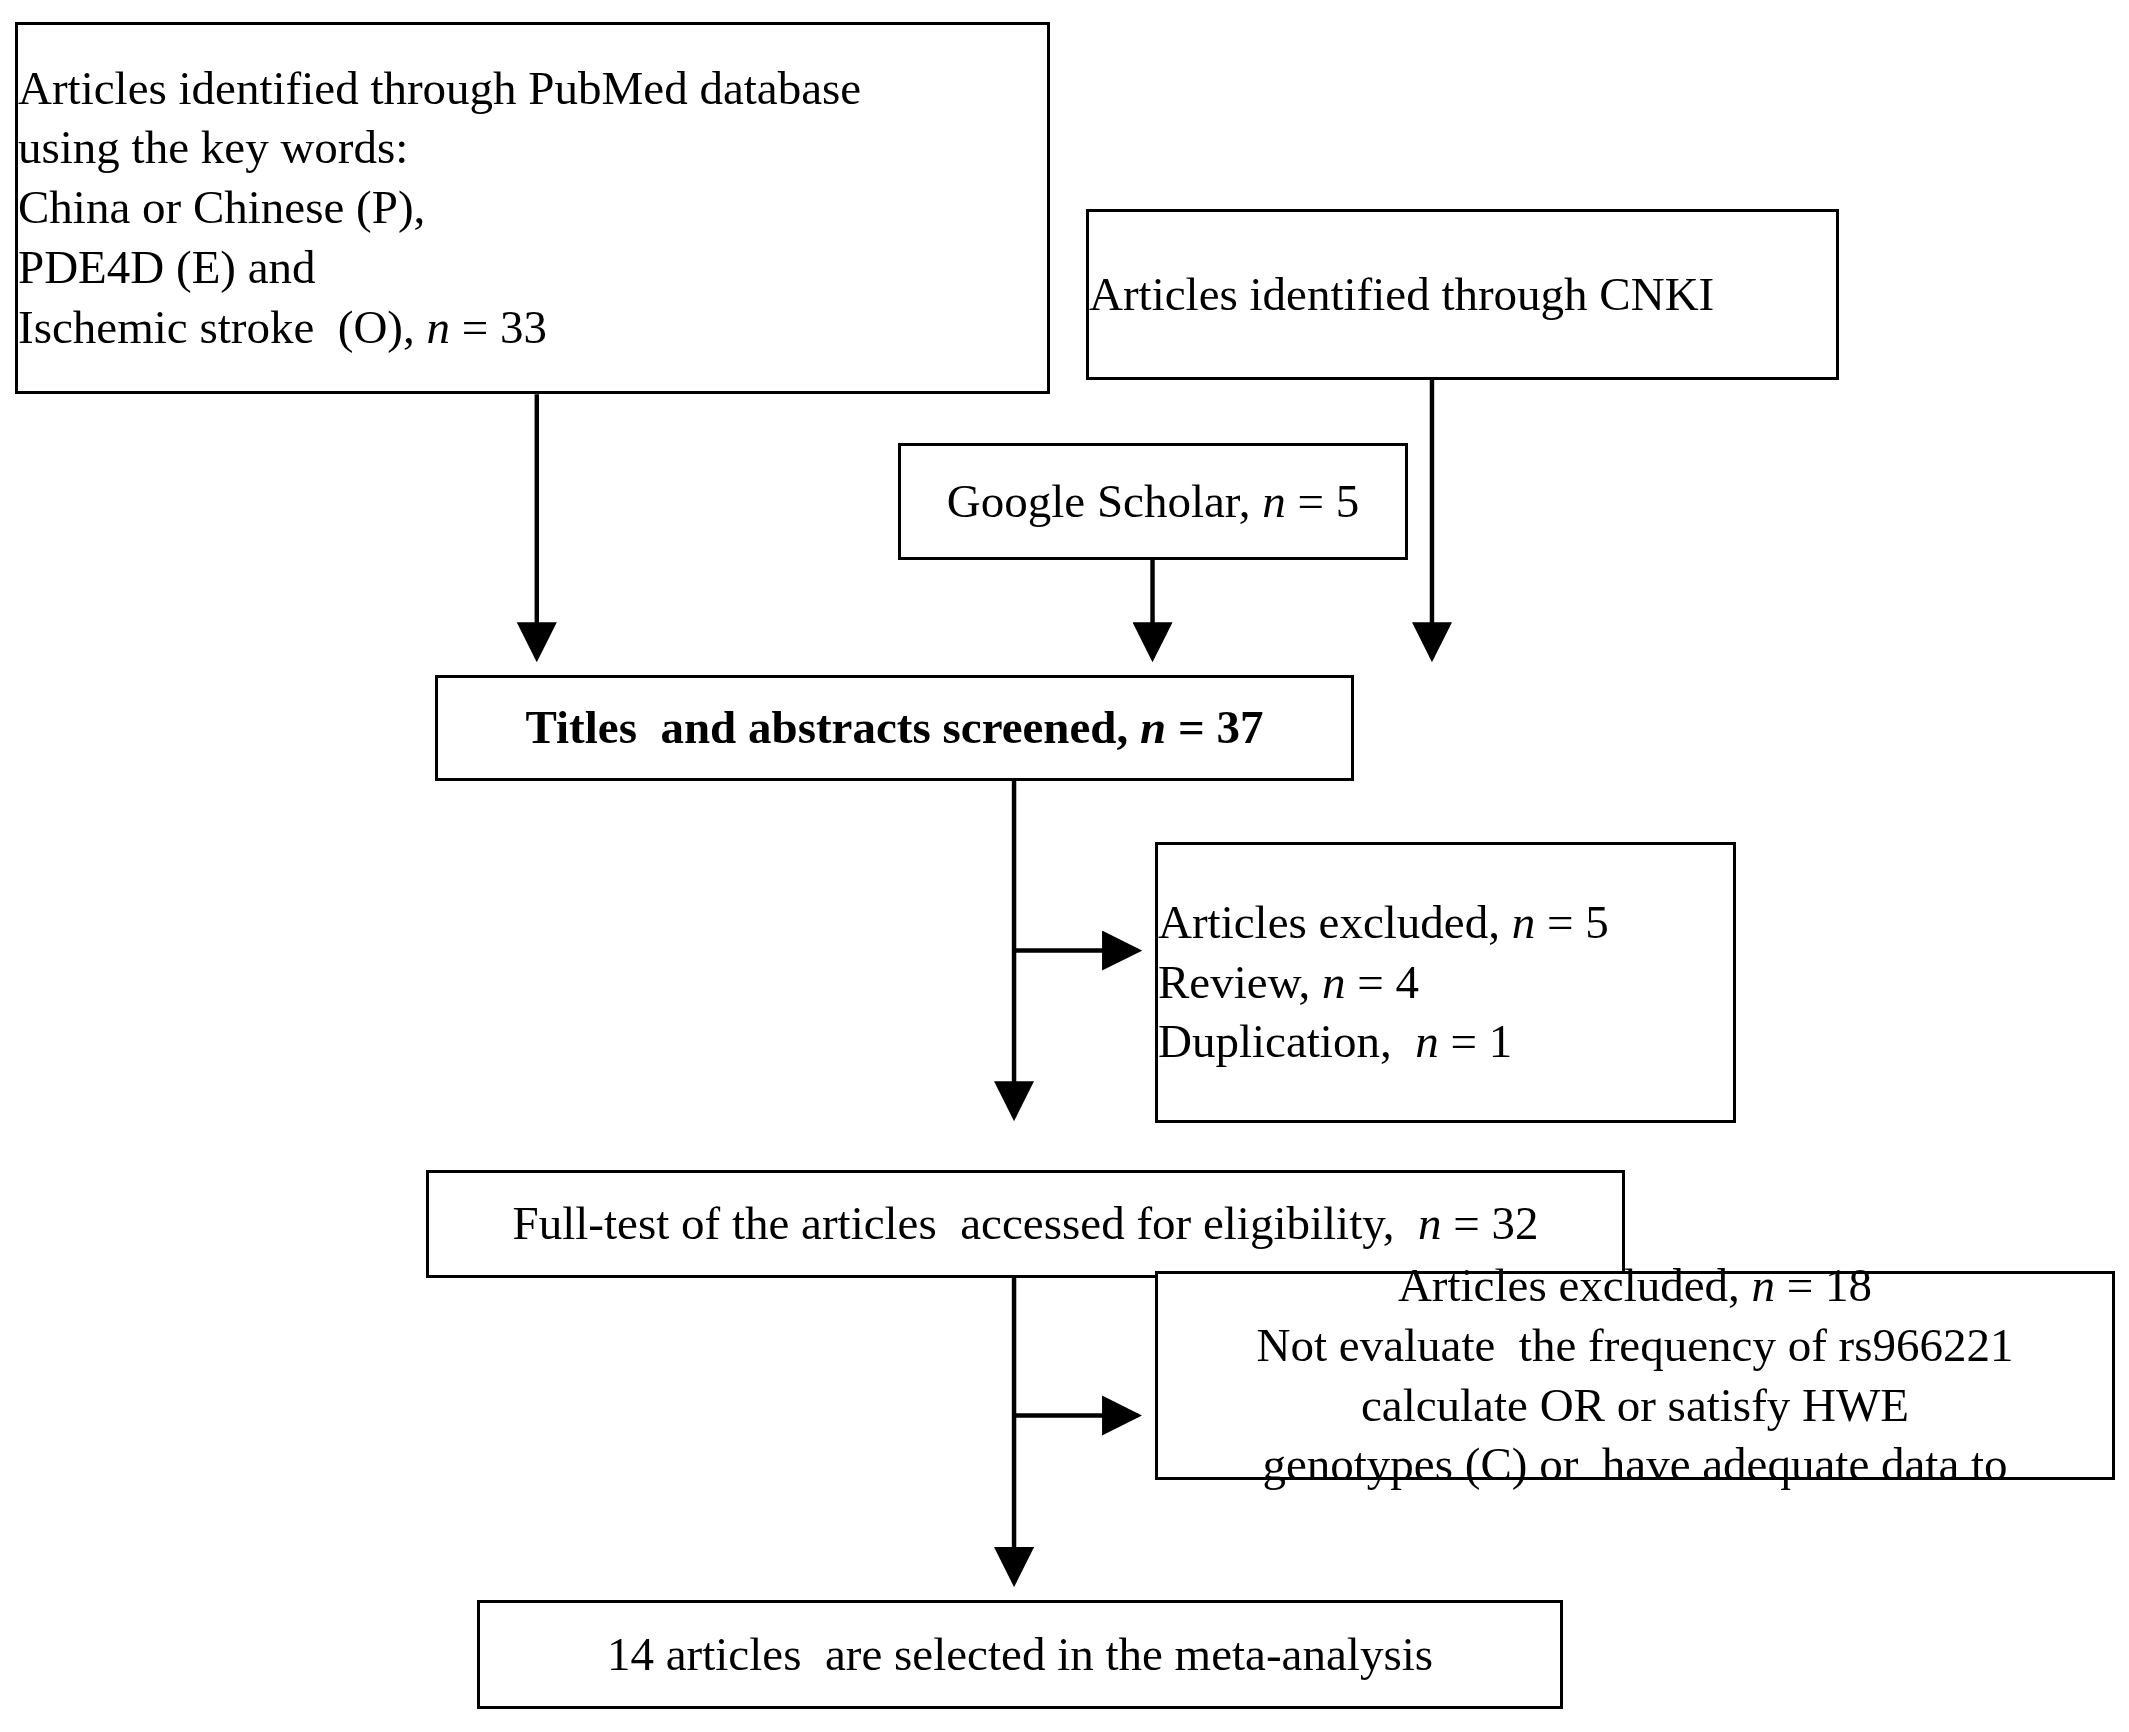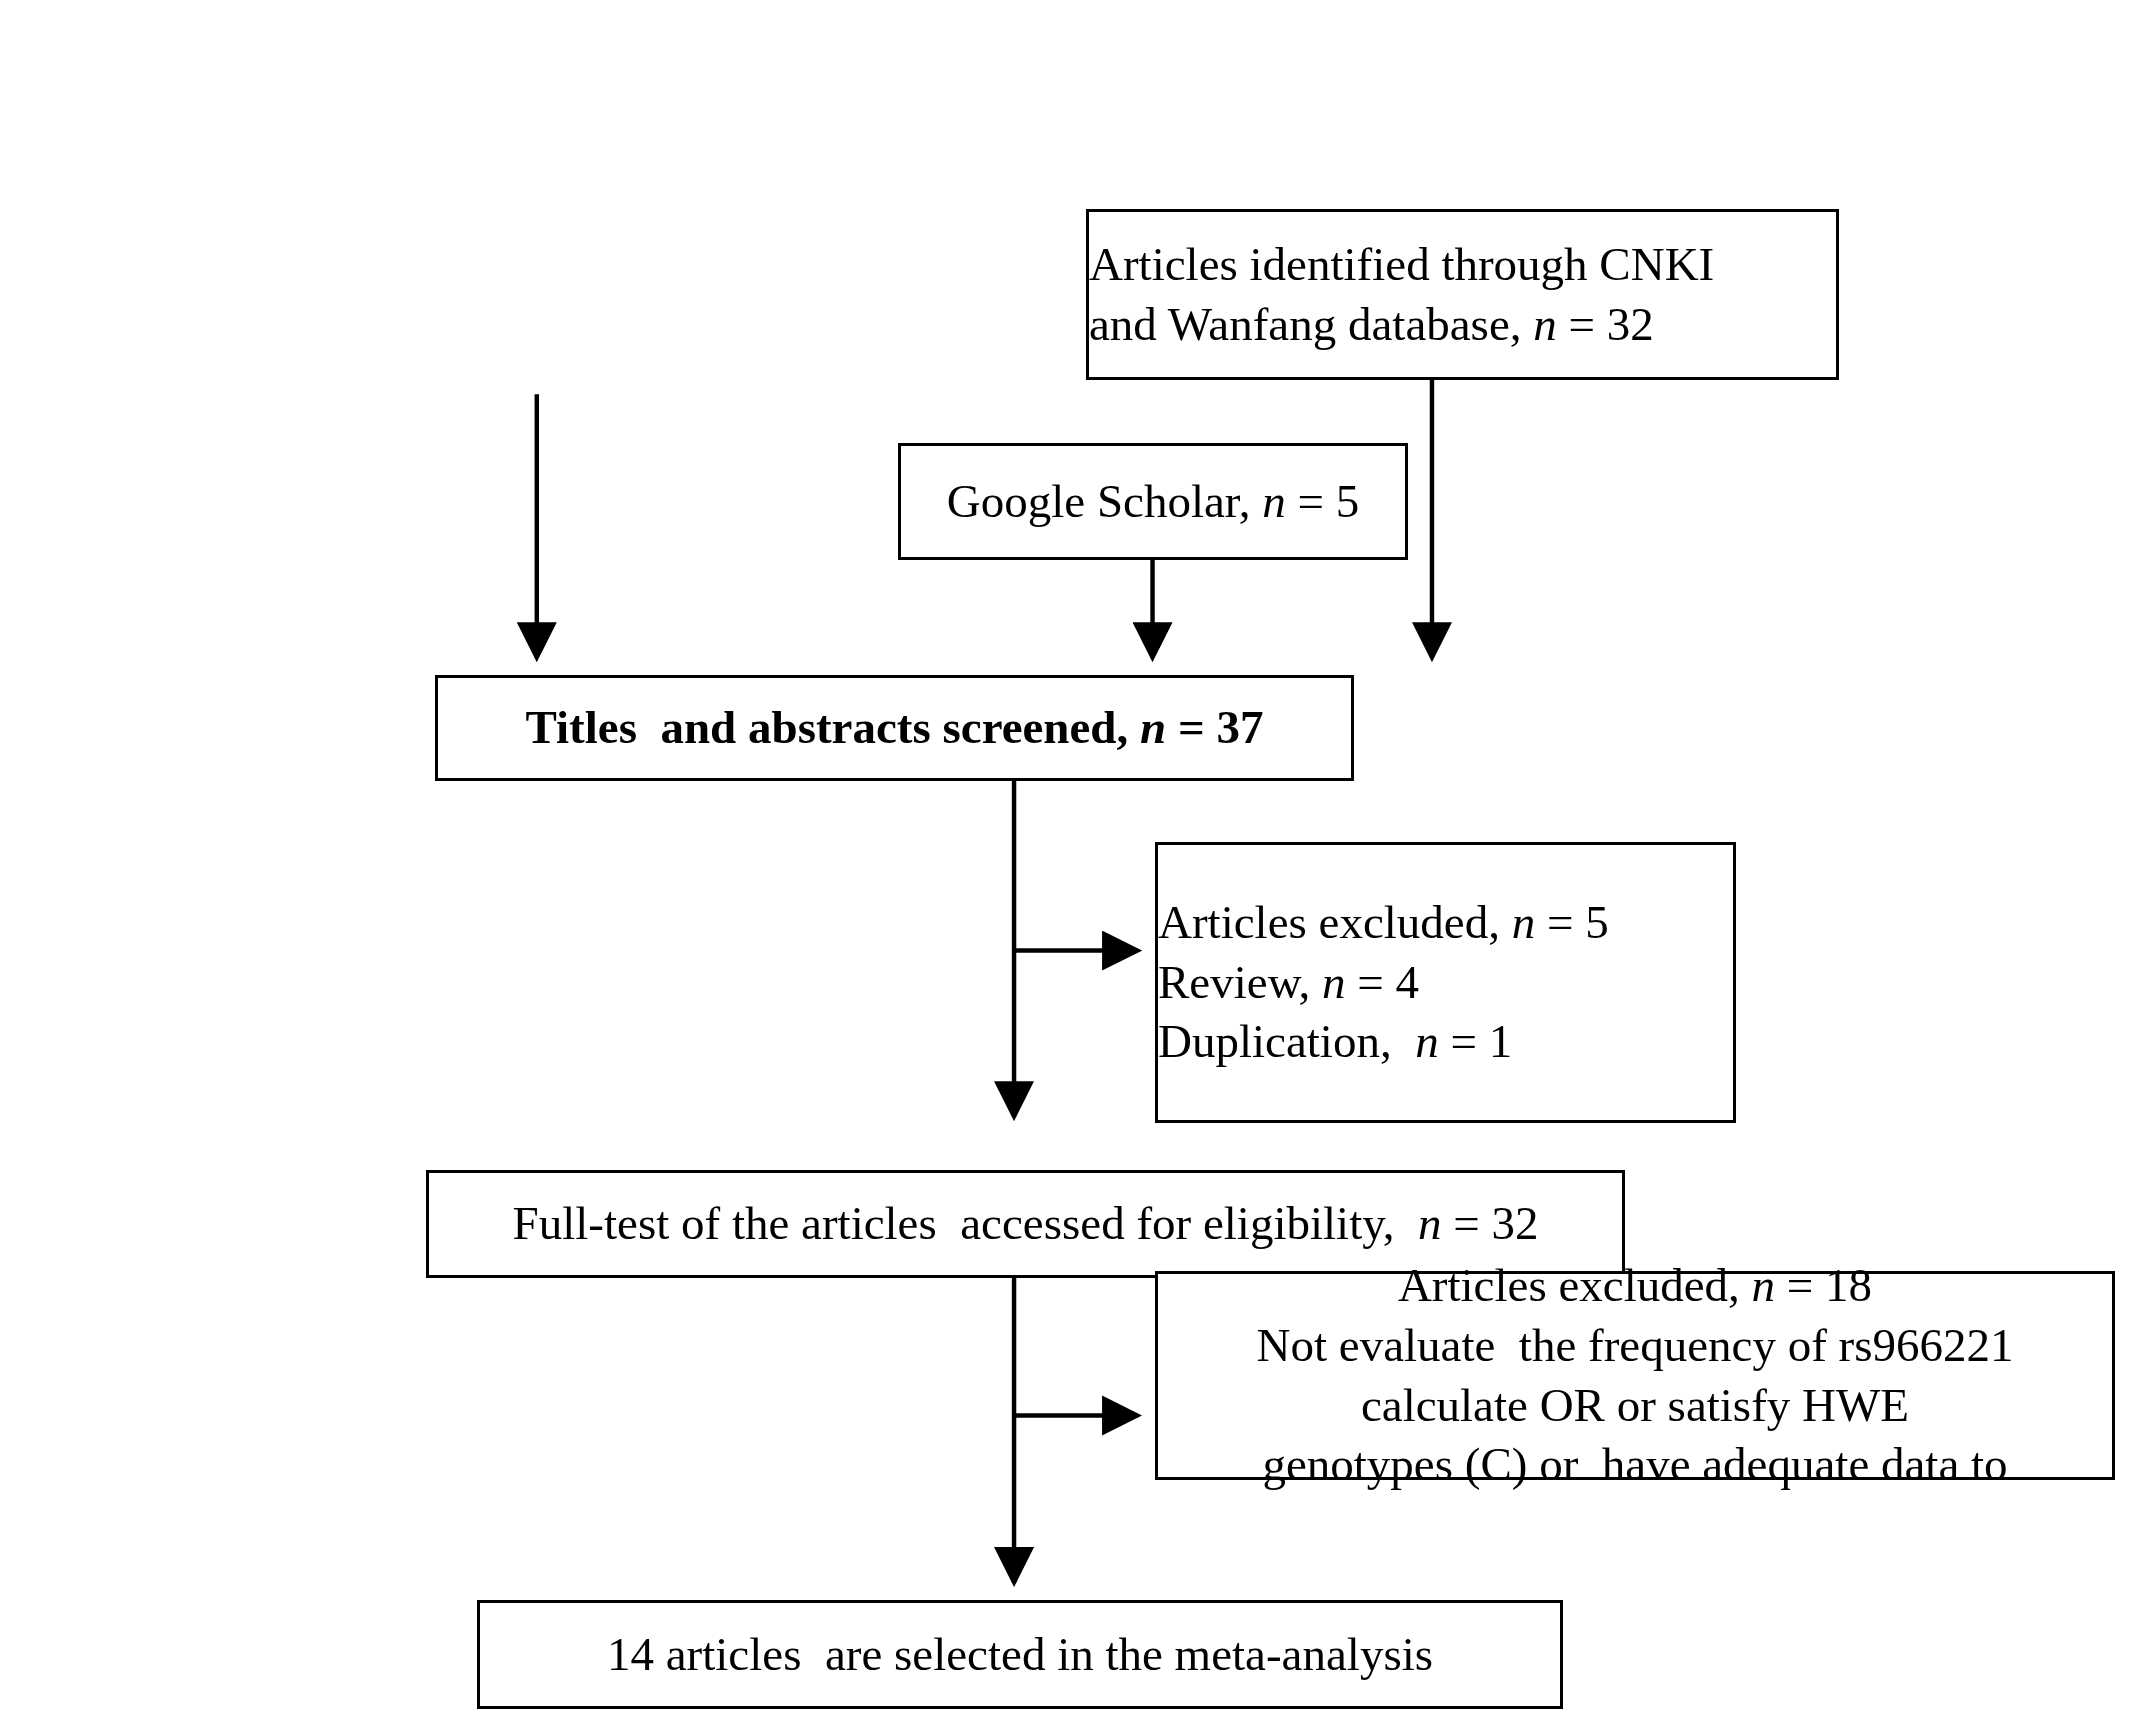--- a/index.html
+++ b/index.html
@@ -89,25 +89,33 @@
     </g>
 
     <g>
       <path d="M2050,2510 L2050,3200" stroke="#000000" stroke-width="9" fill="none" marker-end="url(#arrowhead)"></path>
     </g>
     <g>
       <path d="M2050,2862 L2300,2862" stroke="#000000" stroke-width="9" fill="none" marker-end="url(#arrowhead)"></path>
     </g>
   </svg>
 
+  <div class="node leftal" style="left:15px; top:22px; width:1035px; height:372px;">
+    <div class="inner pad-l">
+      <div class="line">Articles identified through PubMed database</div>
+      <div class="line">using the key words:</div>
+      <div class="line">China or Chinese (P),</div>
+      <div class="line">PDE4D (E) and</div>
+      <div class="line">Ischemic stroke&nbsp; (O), <span class="ital">n</span> = 33</div>
+    </div>
+  </div>
 
   <div class="node leftal" style="left:1086px; top:209px; width:753px; height:171px;justify-content:center;">
     <div class="inner pad-l">
       <div class="line">Articles identified through CNKI</div>
-      <div class="line">and Wanfang database, <span class="ital">n</span> = 32</div>
     </div>
   </div>
 
   <div class="node center" style="left:898px; top:443px; width:510px; height:117px;">
     <div class="inner">
       <div class="line">Google Scholar, <span class="ital">n</span> = 5</div>
     </div>
   </div>
 
   <div class="node center" style="left:435px; top:675px; width:919px; height:106px;font-weight:bold;">

